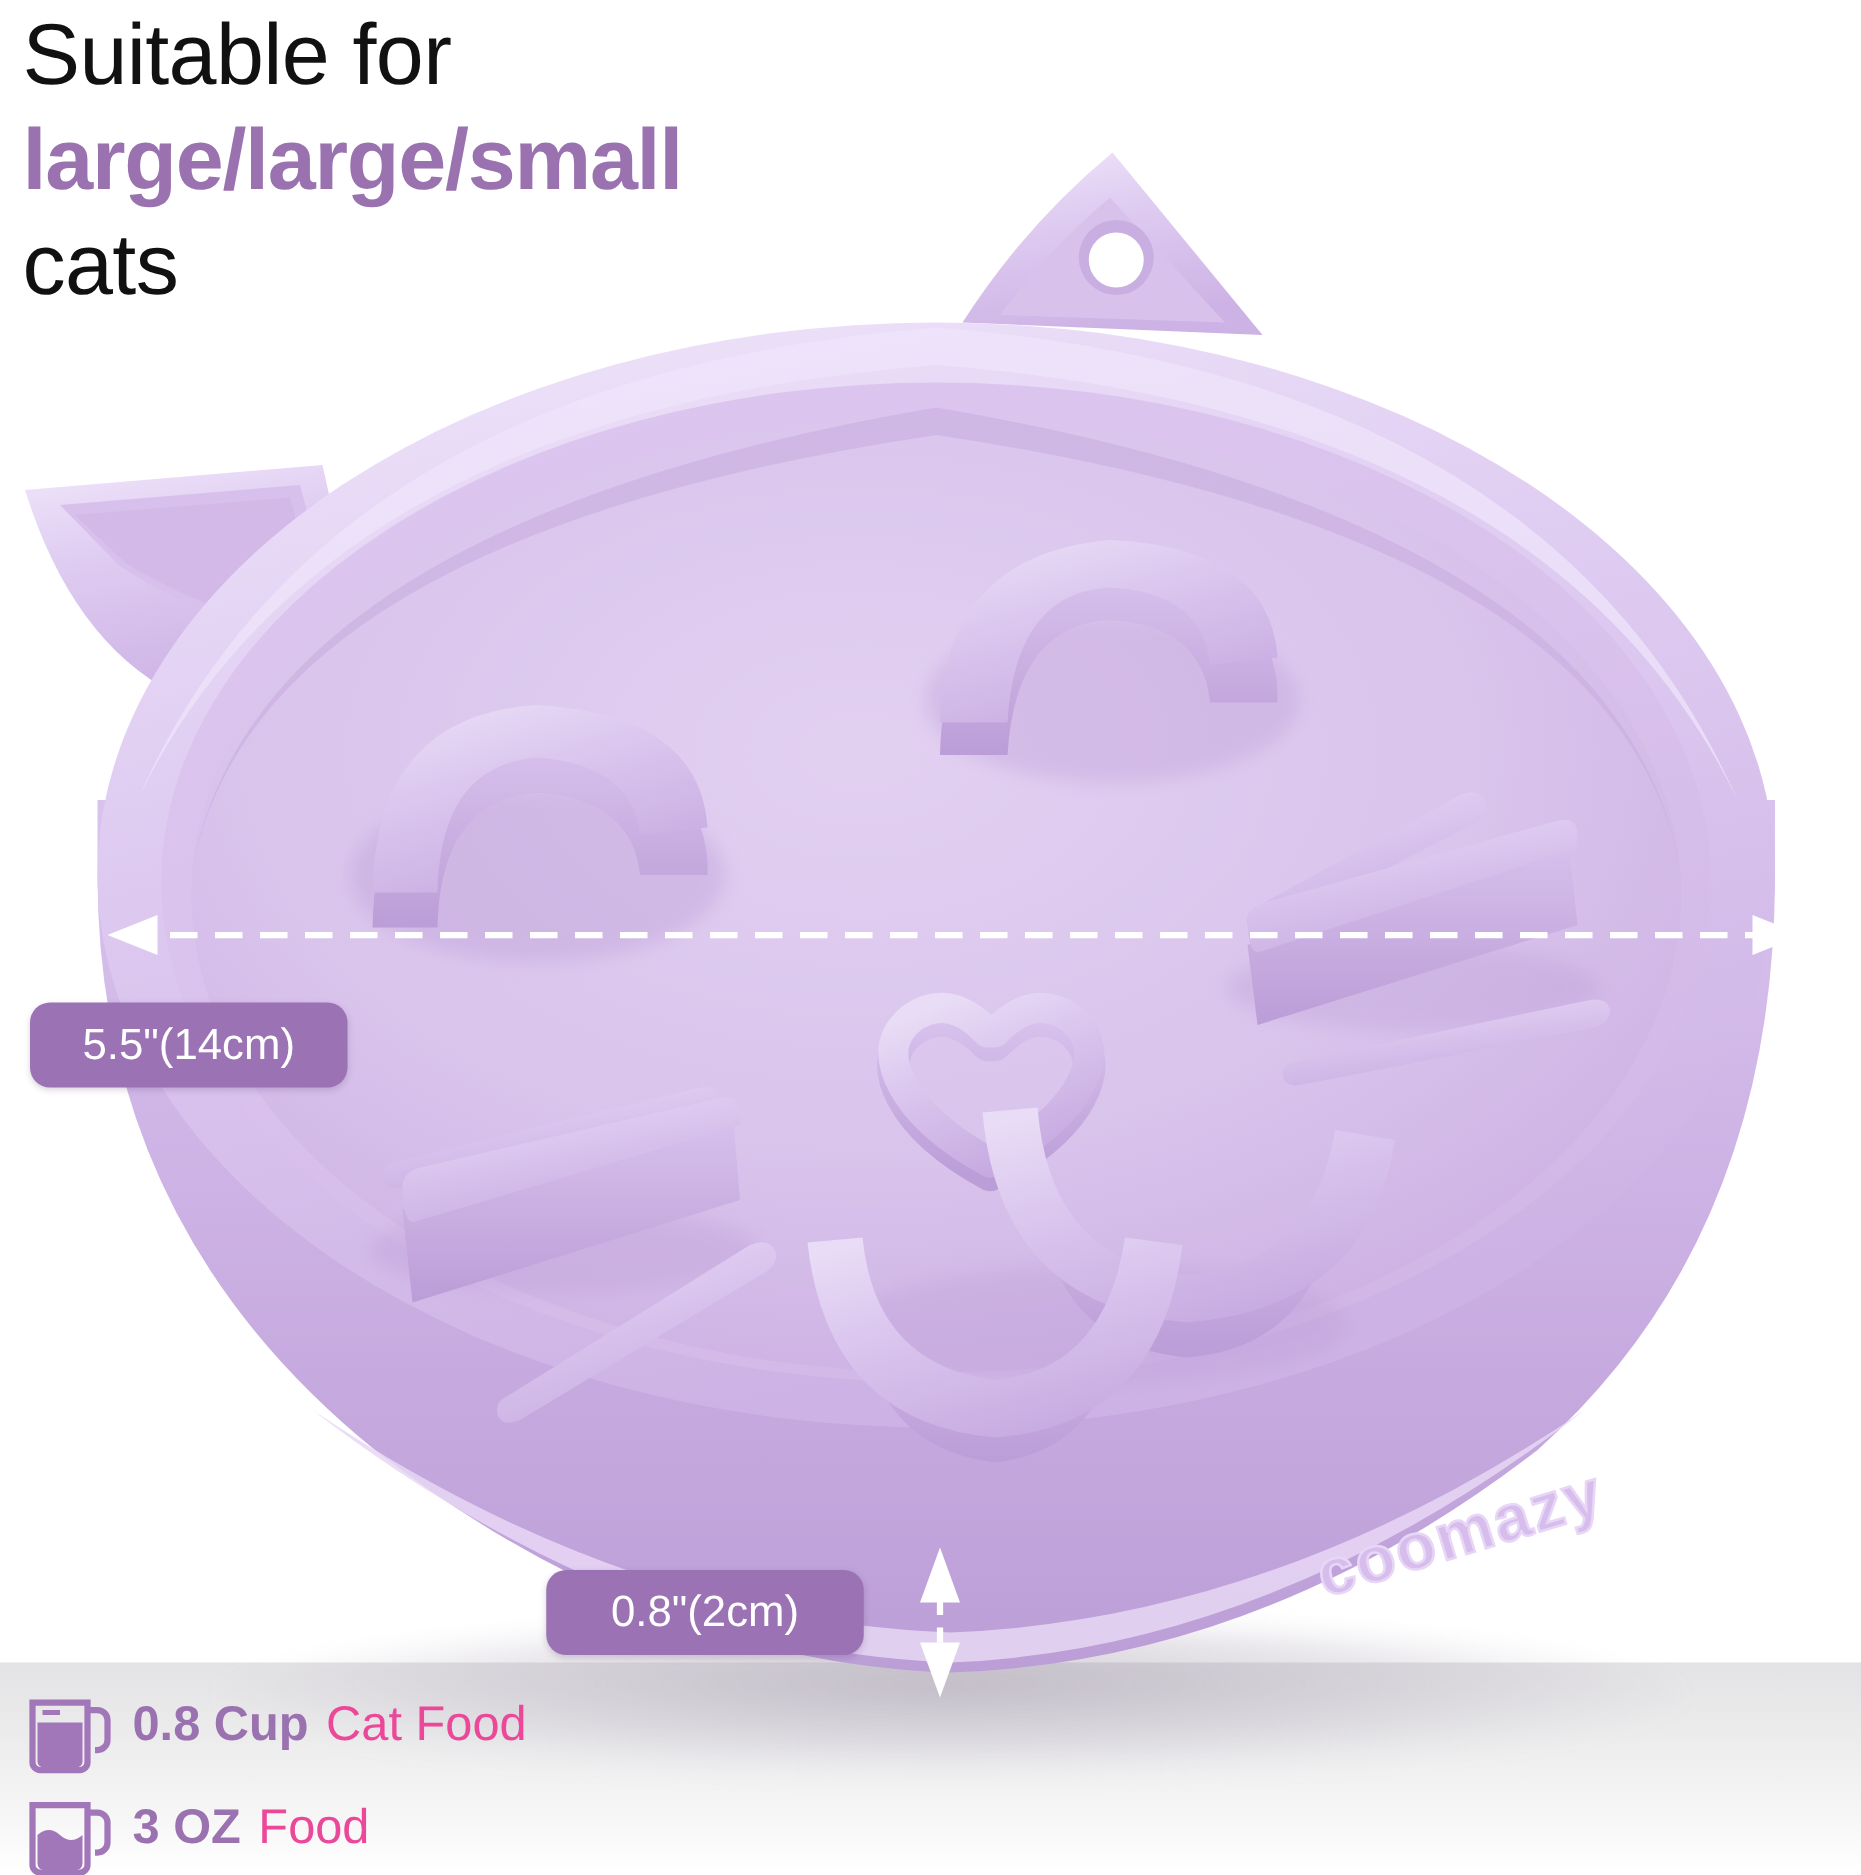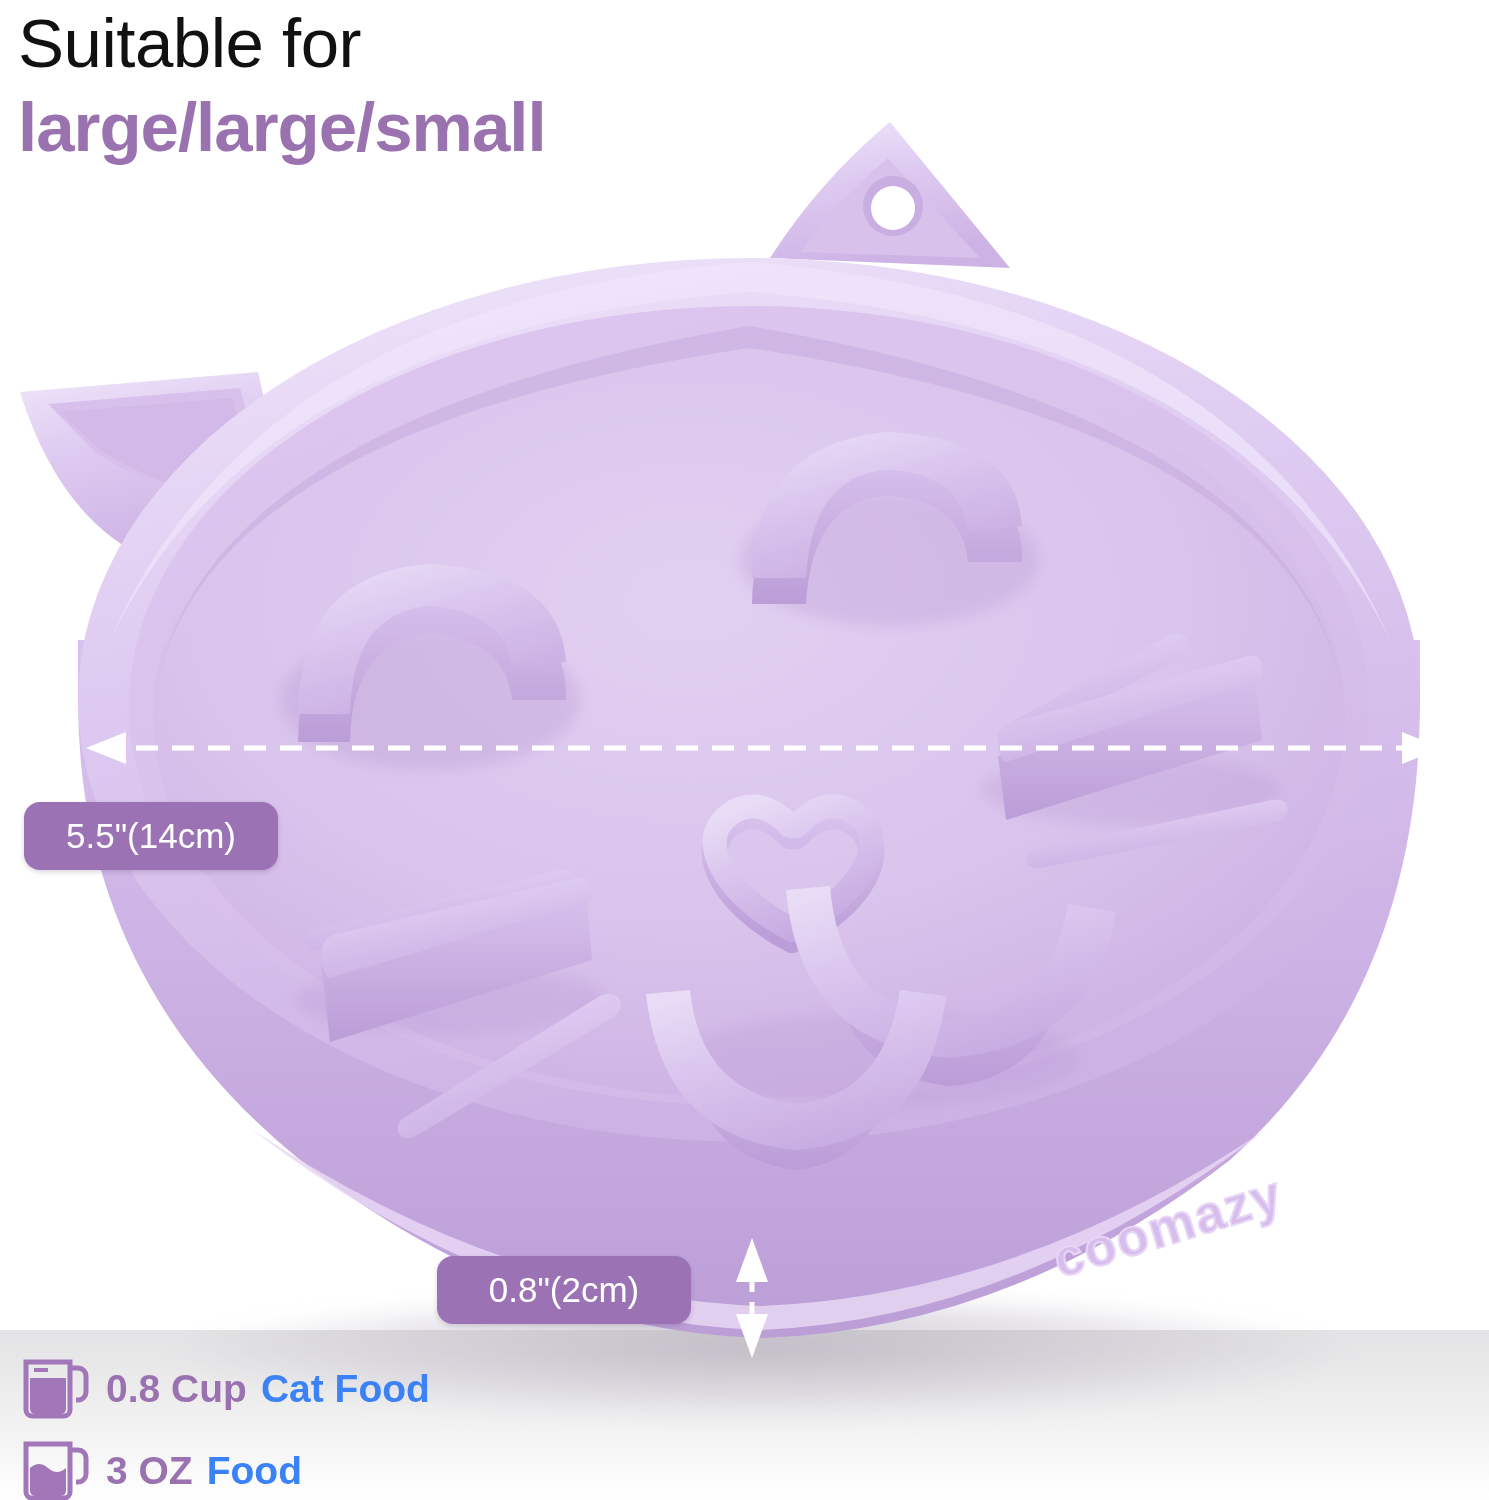--- a/index.html
+++ b/index.html
@@ -47,27 +47,27 @@
     display:flex;align-items:center;justify-content:center;
     box-shadow:0 2px 5px rgba(90,60,110,.22);
     letter-spacing:0px;
     white-space:nowrap;
   }
   #badge-width{left:24px;top:802px;width:254px;height:68px;}
   #badge-height{left:437px;top:1256px;width:254px;height:68px;}
 
   
   .cap-row{
-    position:absolute;left:20px;display:flex;align-items:center;gap:14px;
+    position:absolute;left:20px;display:flex;align-items:flex-start;gap:14px;
     font-size:39px;font-weight:700;color:#111;
   }
   #cap-food{top:1358px;}
   #cap-water{top:1440px;}
   .cap-amount{color:#9b72b0;font-weight:700;}
-  .cap-label{color:#3b82f6;font-weight:700;}
+  .cap-label{color:#ec4899;font-weight:400;}
   .cup-ico{width:72px;height:62px;flex:0 0 auto;display:block;}
 </style>
 </head>
 <body>
 
 <div id="stage">
 
   <div class="floor"></div>
   <div class="floor-blob"></div>
 
@@ -228,20 +228,21 @@
         <line x1="752" y1="1258" x2="752" y2="1338" stroke="#ffffff" stroke-width="5" stroke-dasharray="12 10"></line>
         <polygon points="752,1238 736,1282 768,1282" fill="#ffffff"></polygon>
         <polygon points="752,1358 736,1314 768,1314" fill="#ffffff"></polygon>
       </g>
     </svg>
   </div>
 
   <div class="headline">
     <span class="hl-line">Suitable for</span>
     <span class="hl-strong">large/large/small</span>
+    <span class="hl-line">cats</span>
   </div>
 
   <div class="badge" id="badge-width">5.5"(14cm)</div>
 
   <div class="badge" id="badge-height">0.8"(2cm)</div>
 
   <div class="cap-row" id="cap-food">
     <svg class="cup-ico" viewBox="0 0 72 62">
       <path d="M6 4 h44 v48 a6 6 0 0 1 -6 6 h-32 a6 6 0 0 1 -6 -6 z" fill="none" stroke="#a277ba" stroke-width="5"></path>
       <path d="M10 20 h36 v31 a5 5 0 0 1 -5 5 h-26 a5 5 0 0 1 -5 -5 z" fill="#a277ba"></path>

